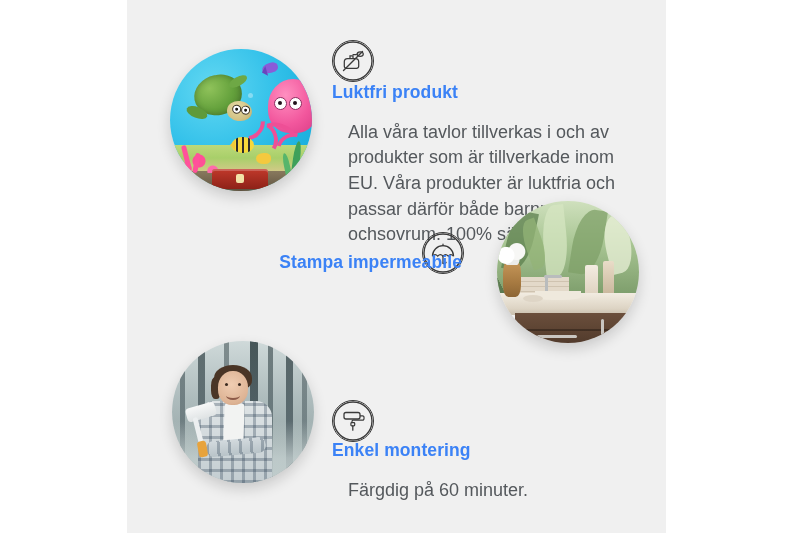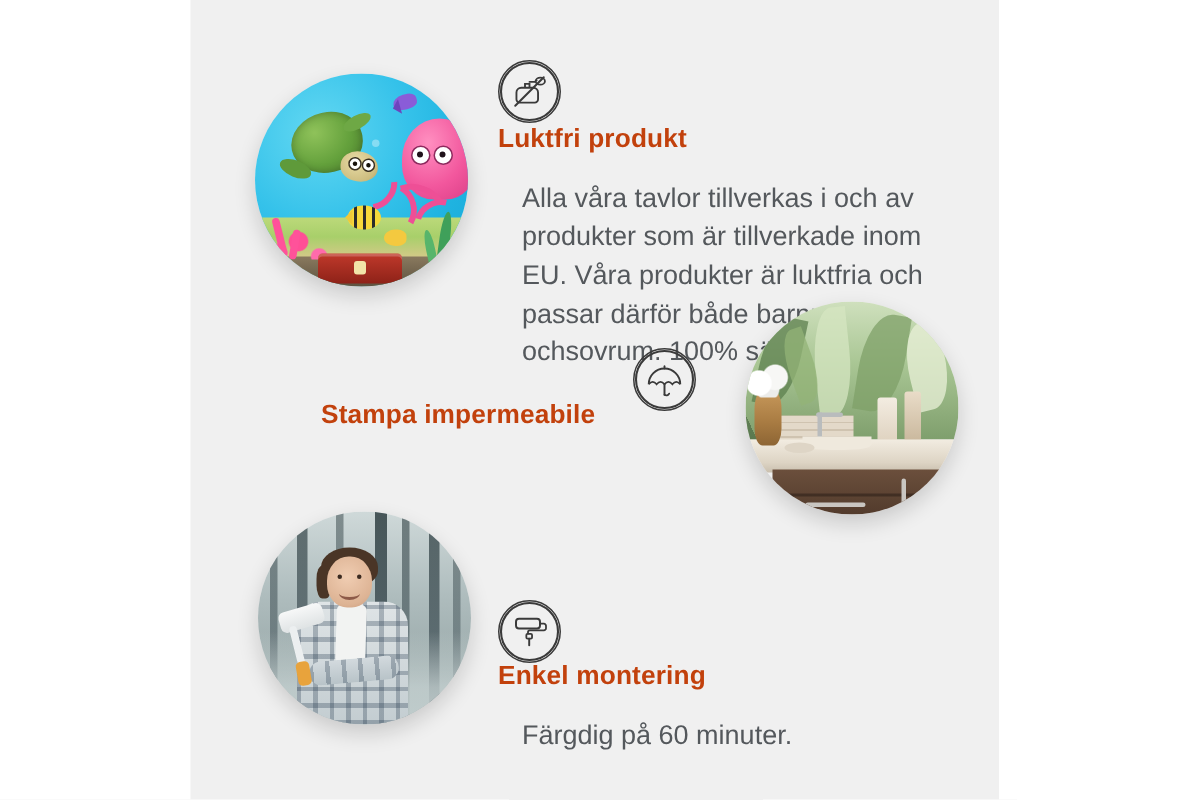--- a/index.html
+++ b/index.html
@@ -28,21 +28,21 @@
     overflow:hidden;
     box-shadow:0 6px 14px rgba(0,0,0,0.16);
   }
   .photo .inner{position:absolute;inset:0;}
 
   
   .feature{position:absolute;}
   .feature .title{
     font-size:17.5px;
     font-weight:bold;
-    color:#c2410c;
+    color:#3b82f6;
     letter-spacing:0.1px;
     margin:0 0 3px 0;
     line-height:1.25;
   }
   .feature .desc{
     font-size:18px;
     color:#54585c;
     line-height:1.42;
     margin:16px;
   }
@@ -270,21 +270,21 @@
   }
   #photo-bathroom .bottle2{
     position:absolute;left:106px;top:60px;width:11px;height:34px;
     background:linear-gradient(180deg,#e9dcc8 0%,#c9b79c 100%);border-radius:2px;
   }
   #photo-bathroom .soap{
     position:absolute;left:26px;top:94px;width:20px;height:7px;
     background:#ded5c6;border-radius:50%;
   }
 
-  #feature-waterproof{left:214px;top:266px;width:248px;}
+  #feature-waterproof{left:214px;top:252px;width:248px;text-align:right;}
   #icon-waterproof{position:absolute;left:422px;top:232px;}
 
   
   #photo-forest{
     left:172px;top:341px;
     width:142px;height:142px;
   }
   #photo-forest .sky{
     position:absolute;inset:0;
     background:linear-gradient(180deg,#cfd9d9 0%,#aebcbd 40%,#8b9b9b 100%);

